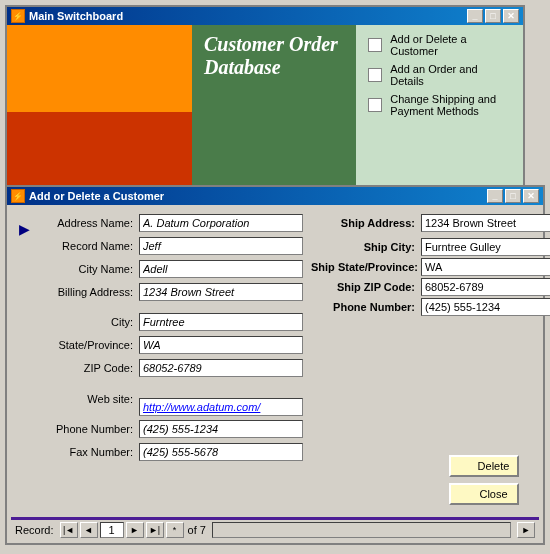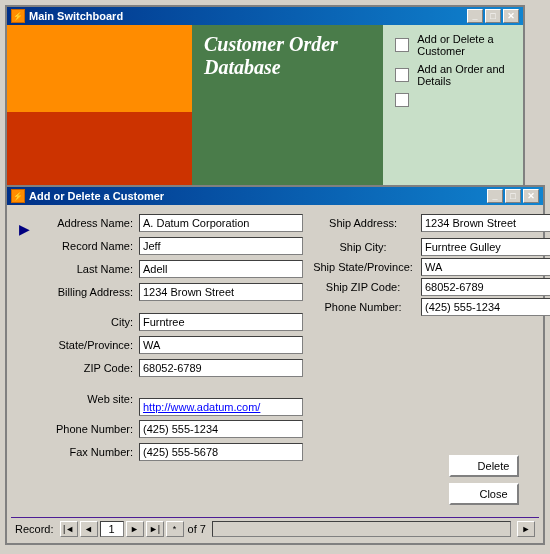--- a/index.html
+++ b/index.html
@@ -197,68 +197,70 @@
     .form-input {
       flex: 1;
       height: 18px;
       border: 1px solid #808080;
       background: white;
       font-size: 11px;
       padding: 1px 3px;
       font-family: 'Tahoma', Arial, sans-serif;
       border-top-color: #404040;
       border-left-color: #404040;
+      font-style: italic;
     }
 
     .form-input.link {
       color: #0000ff;
       text-decoration: underline;
       margin-top: 17px;
     }
 
     .right-label {
       width: 110px;
-      text-align: center;
+      text-align: right;
       padding-right: 6px;
       font-size: 11px;
       white-space: nowrap;
       flex-shrink: 0;
+      font-weight: bold;
     }
 
     .right-input {
       flex: 1;
       height: 18px;
       border: 1px solid #808080;
       background: white;
       font-size: 11px;
       padding: 1px 3px;
       font-family: 'Tahoma', Arial, sans-serif;
       border-top-color: #404040;
       border-left-color: #404040;
     }
 
     .win-button {
       width: 70px;
       height: 22px;
-      background: #ffffff;
+      background: #fef9c3;
       border: 2px solid #ffffff;
       border-right-color: #808080;
       border-bottom-color: #808080;
       font-size: 11px;
       cursor: pointer;
       font-family: 'Tahoma', Arial, sans-serif;
       padding-left: 19px;
     }
 
     
     .record-nav {
       display: flex;
       align-items: center;
       background: #d4d0c8;
-      border-top: 1px solid #4c1d95;
+      border-top: 3px solid #4c1d95;
       padding: 2px 4px;
       height: 22px;
       gap: 2px;
     }
 
     .nav-label {
       font-size: 11px;
       margin-right: 4px;
     }
 
@@ -352,20 +354,21 @@
         <div class="menu-item">
           <div class="menu-checkbox"></div>
           <span>Add or Delete a Customer</span>
         </div>
         <div class="menu-item">
           <div class="menu-checkbox"></div>
           <span>Add an Order and Details</span>
         </div>
         <div class="menu-item">
           <div class="menu-checkbox"></div>
+          <span>Change Shipping and Payment Methods</span>
         </div>
       </div>
     </div>
   </div>
 </div>
 
 <div class="window customer-window">
   <div class="title-bar">
     <div class="title-bar-left">
       <div class="title-bar-icon">⚡</div>
@@ -385,21 +388,21 @@
       <div class="form-left">
         <div class="form-row">
           <label class="form-label">Address Name:</label>
           <input class="form-input" type="text" value="A. Datum Corporation" style="">
         </div>
         <div class="form-row">
           <label class="form-label">Record Name:</label>
           <input class="form-input" type="text" value="Jeff" style="">
         </div>
         <div class="form-row">
-          <label class="form-label">Last Name:</label>
+          <label class="form-label">City Name:</label>
           <input class="form-input" type="text" value="Adell" style="">
         </div>
         <div class="form-row">
           <label class="form-label">Billing Address:</label>
           <input class="form-input" type="text" value="1234 Brown Street" style="">
         </div>
         <div class="spacer"></div>
         <div class="form-row">
           <label class="form-label">City:</label>
           <input class="form-input" type="text" value="Furntree" style="">

